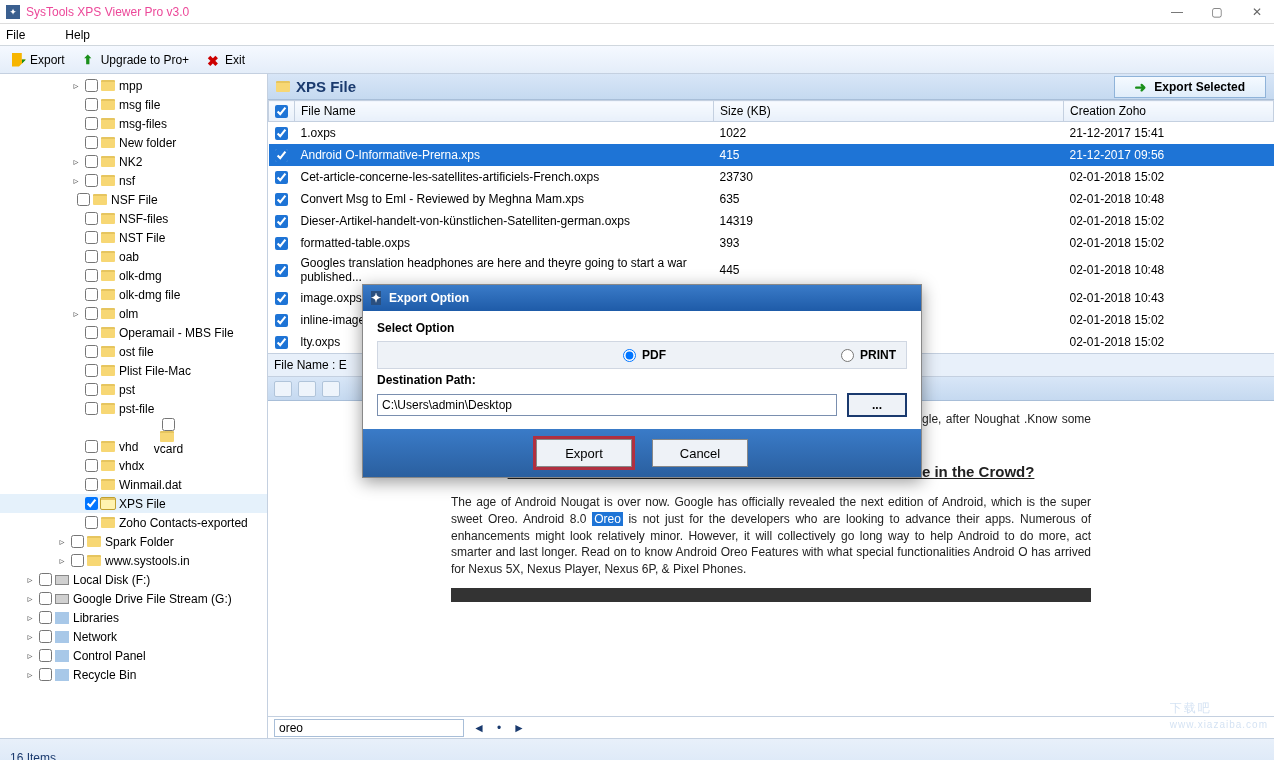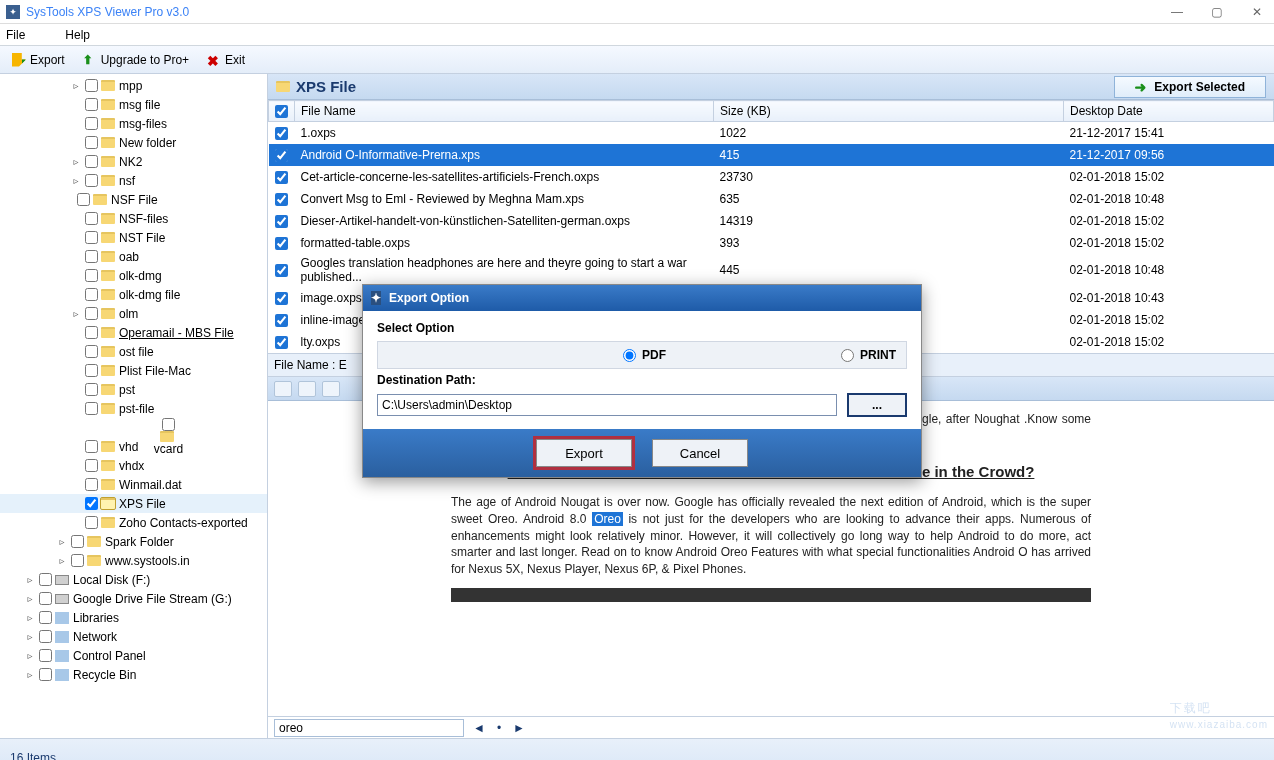--- a/index.html
+++ b/index.html
@@ -1,21 +1,21 @@
 <!DOCTYPE html>
 <html><head>
 <meta charset="utf-8">
 <style>
 * { margin: 0; padding: 0; box-sizing: border-box; font-family: "Segoe UI", Tahoma, sans-serif; font-size: 12px; }
 body { background: #fff; width: 1274px; height: 760px; overflow: hidden; position: relative; }
 
 
 .titlebar { height: 24px; background: #fff; display: flex; align-items: center; padding: 0 6px; border-bottom: 1px solid #ddd; }
 .titlebar .app-icon { width: 14px; height: 14px; background: #3a5f8f; margin-right: 6px; display:inline-flex; align-items:center; justify-content:center; color:#fff; font-size:9px; }
-.titlebar .title { color: #3b82f6; font-size: 12px; flex: 1; }
+.titlebar .title { color: #ec4899; font-size: 12px; flex: 1; }
 .titlebar .win-btns { display: flex; gap: 18px; color: #666; font-size: 13px; }
 .win-btns span { cursor: pointer; width: 22px; text-align: center; }
 
 
 .menubar { height: 22px; display: flex; align-items: center; padding: 0 6px; gap: 40px; border-bottom: 1px solid #d0d7de; background:#fff; }
 .menubar span { cursor: pointer; }
 
 
 .toolbar { height: 28px; background: linear-gradient(#f5f9ff,#e4edf9); display: flex; align-items: center; padding: 0 6px; gap: 6px; border-bottom: 1px solid #c4d0e0; }
 .tool-btn { display: flex; align-items: center; gap: 4px; padding: 2px 6px; cursor: pointer; border-radius: 2px; }
@@ -209,21 +209,21 @@
           <input type="checkbox" style="">
           <span class="folder-ico"></span>
           <span>olk-dmg file</span>
         </div>
         <div class="tree-item" style="padding-left: 70px;">
           <span class="tw">▹</span>
           <input type="checkbox" style="">
           <span class="folder-ico"></span>
           <span>olm</span>
         </div>
-        <div class="tree-item" style="padding-left: 70px; text-decoration: underline;">
+        <div class="tree-item" style="padding-left: 70px;">
           <span class="tw"></span>
           <input type="checkbox" style="">
           <span class="folder-ico"></span>
           <span>Operamail - MBS File</span>
         </div>
         <div class="tree-item" style="padding-left: 70px;">
           <span class="tw"></span>
           <input type="checkbox" style="">
           <span class="folder-ico"></span>
           <span>ost file</span>
@@ -345,21 +345,21 @@
       </div>
     </div>
 
     <div style="overflow-x:auto;">
     <table class="ftable">
       <thead>
         <tr>
           <th class="col-chk"><input type="checkbox" checked="" style=""></th>
           <th class="col-name">File Name</th>
           <th class="col-size">Size (KB)</th>
-          <th class="col-date">Desktop Date</th>
+          <th class="col-date">Creation Zoho</th>
         </tr>
       </thead>
       <tbody id="file-rows">
             <tr class="row">
               <td><input type="checkbox" checked="" style=""></td>
               <td>1.oxps</td>
               <td>1022</td>
               <td>21-12-2017 15:41</td>
             </tr>
             <tr class="row selected">

